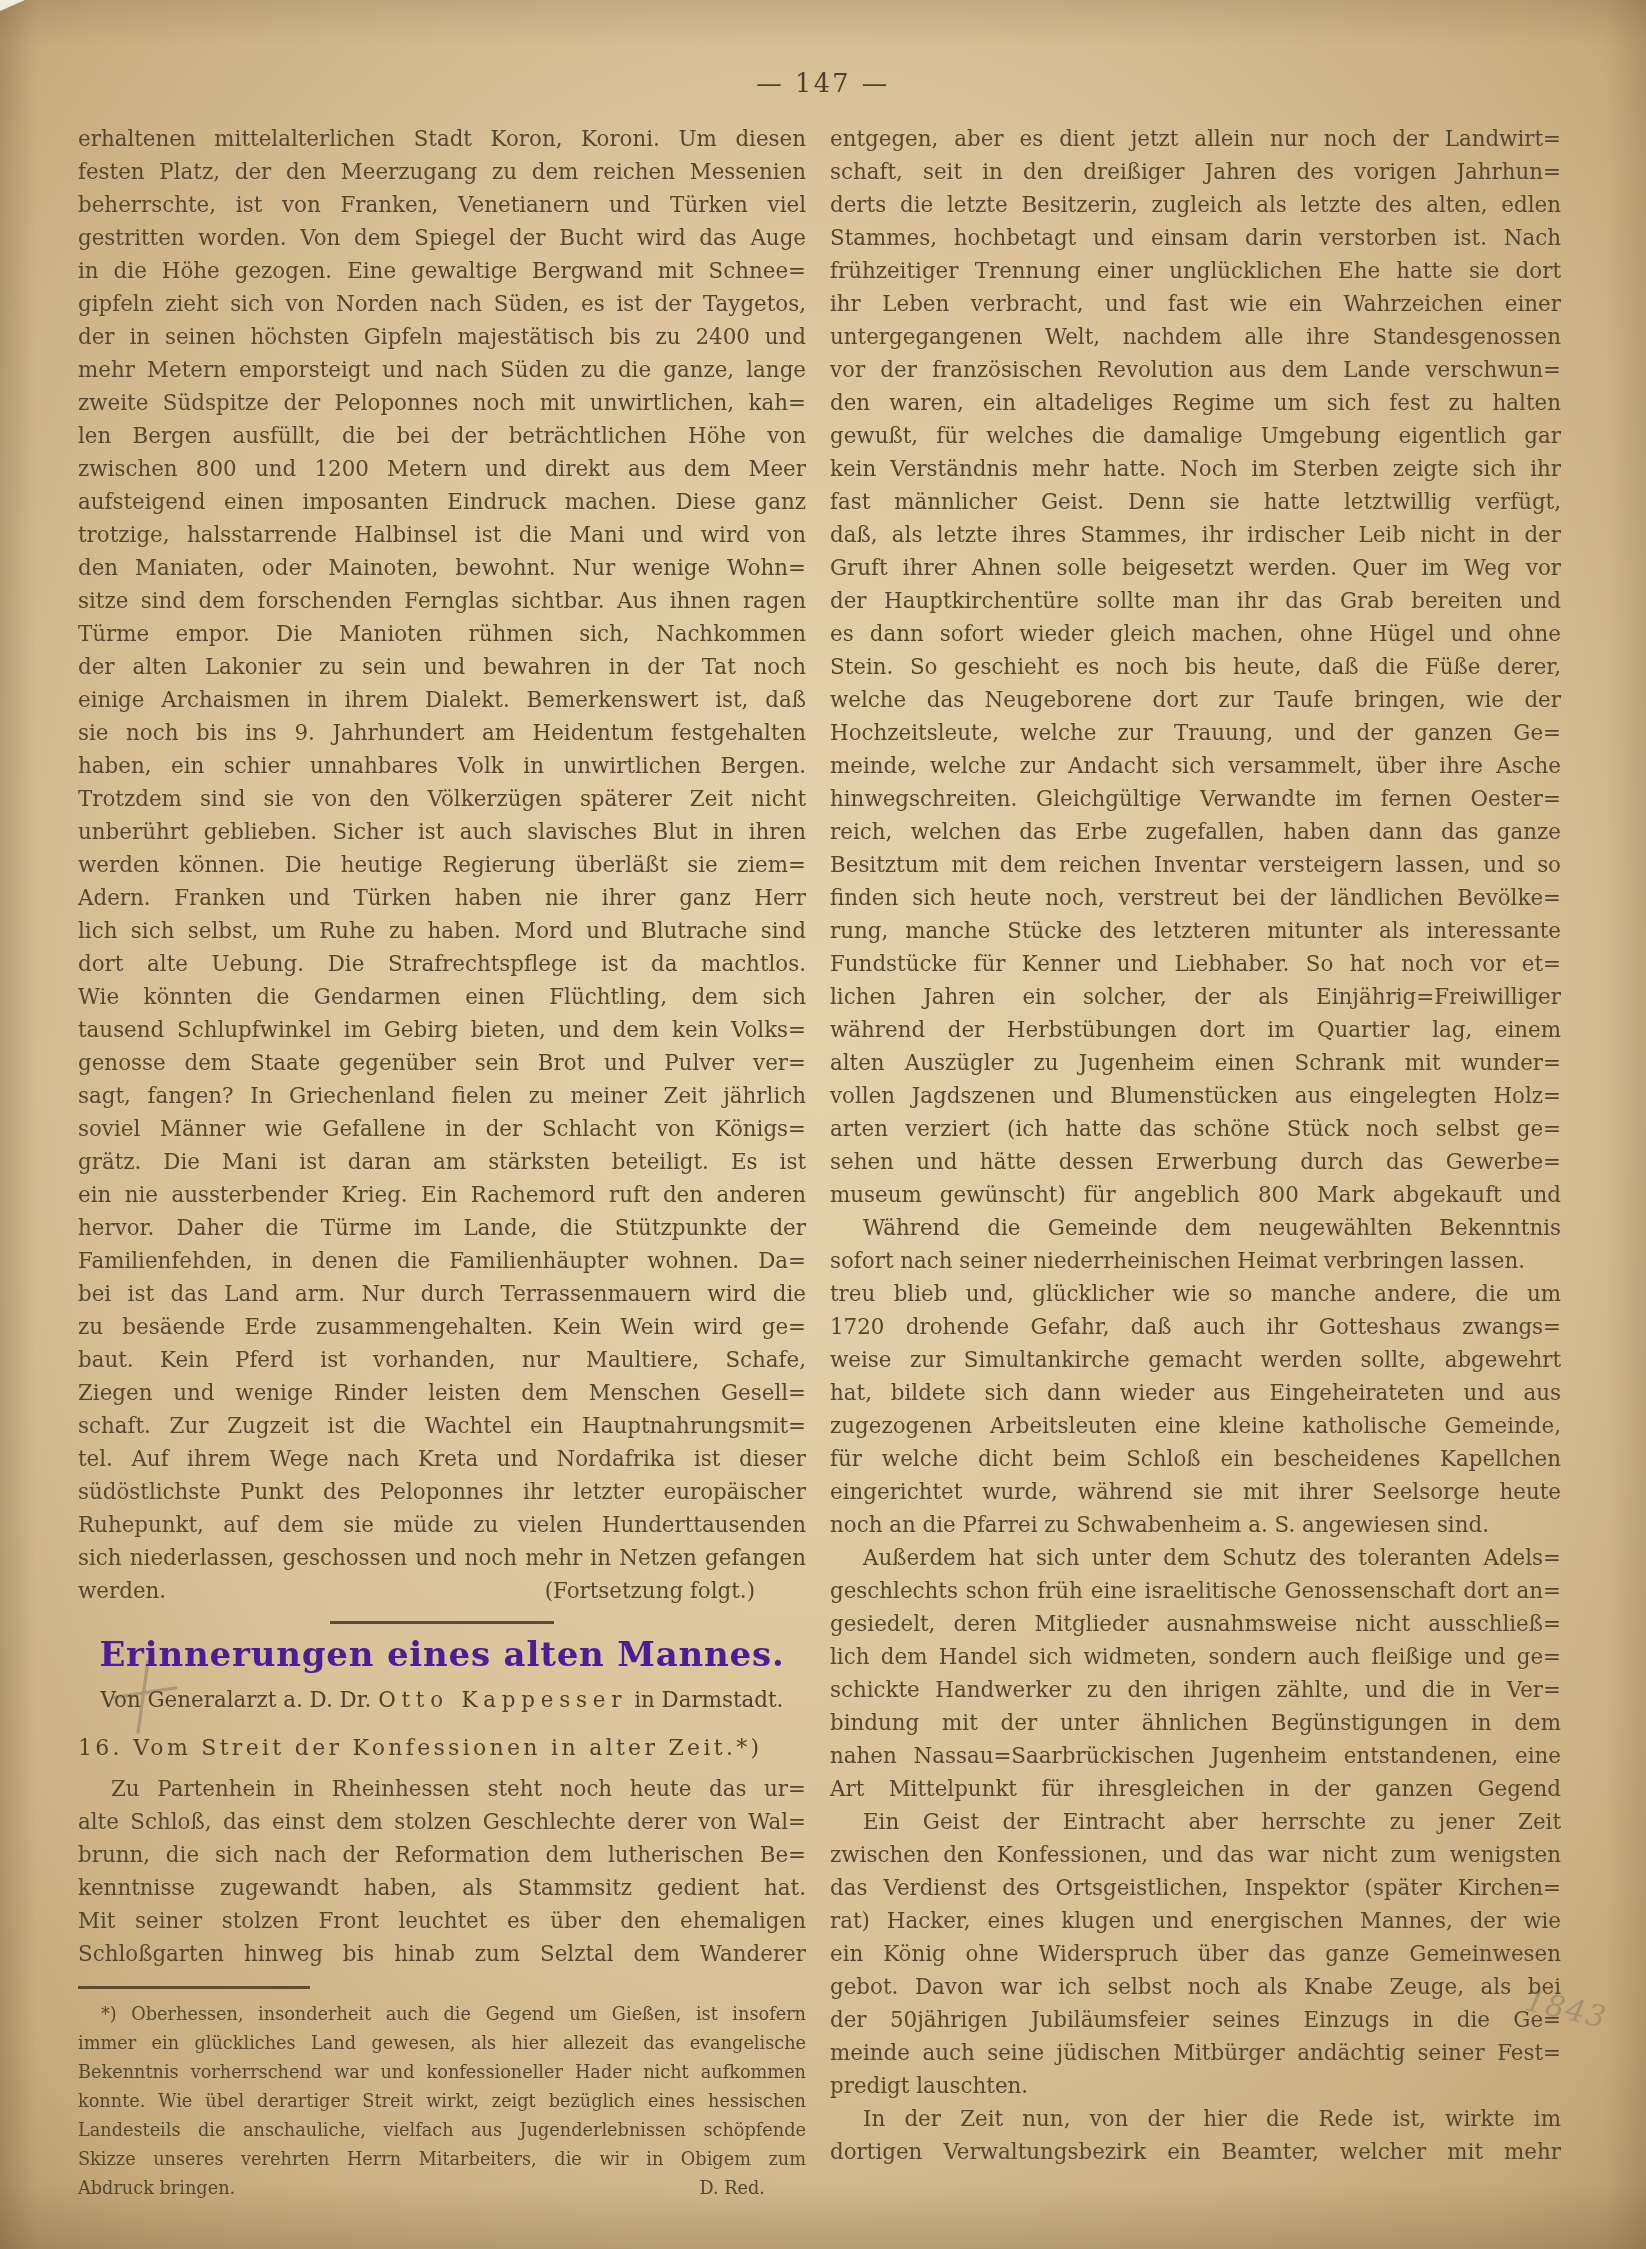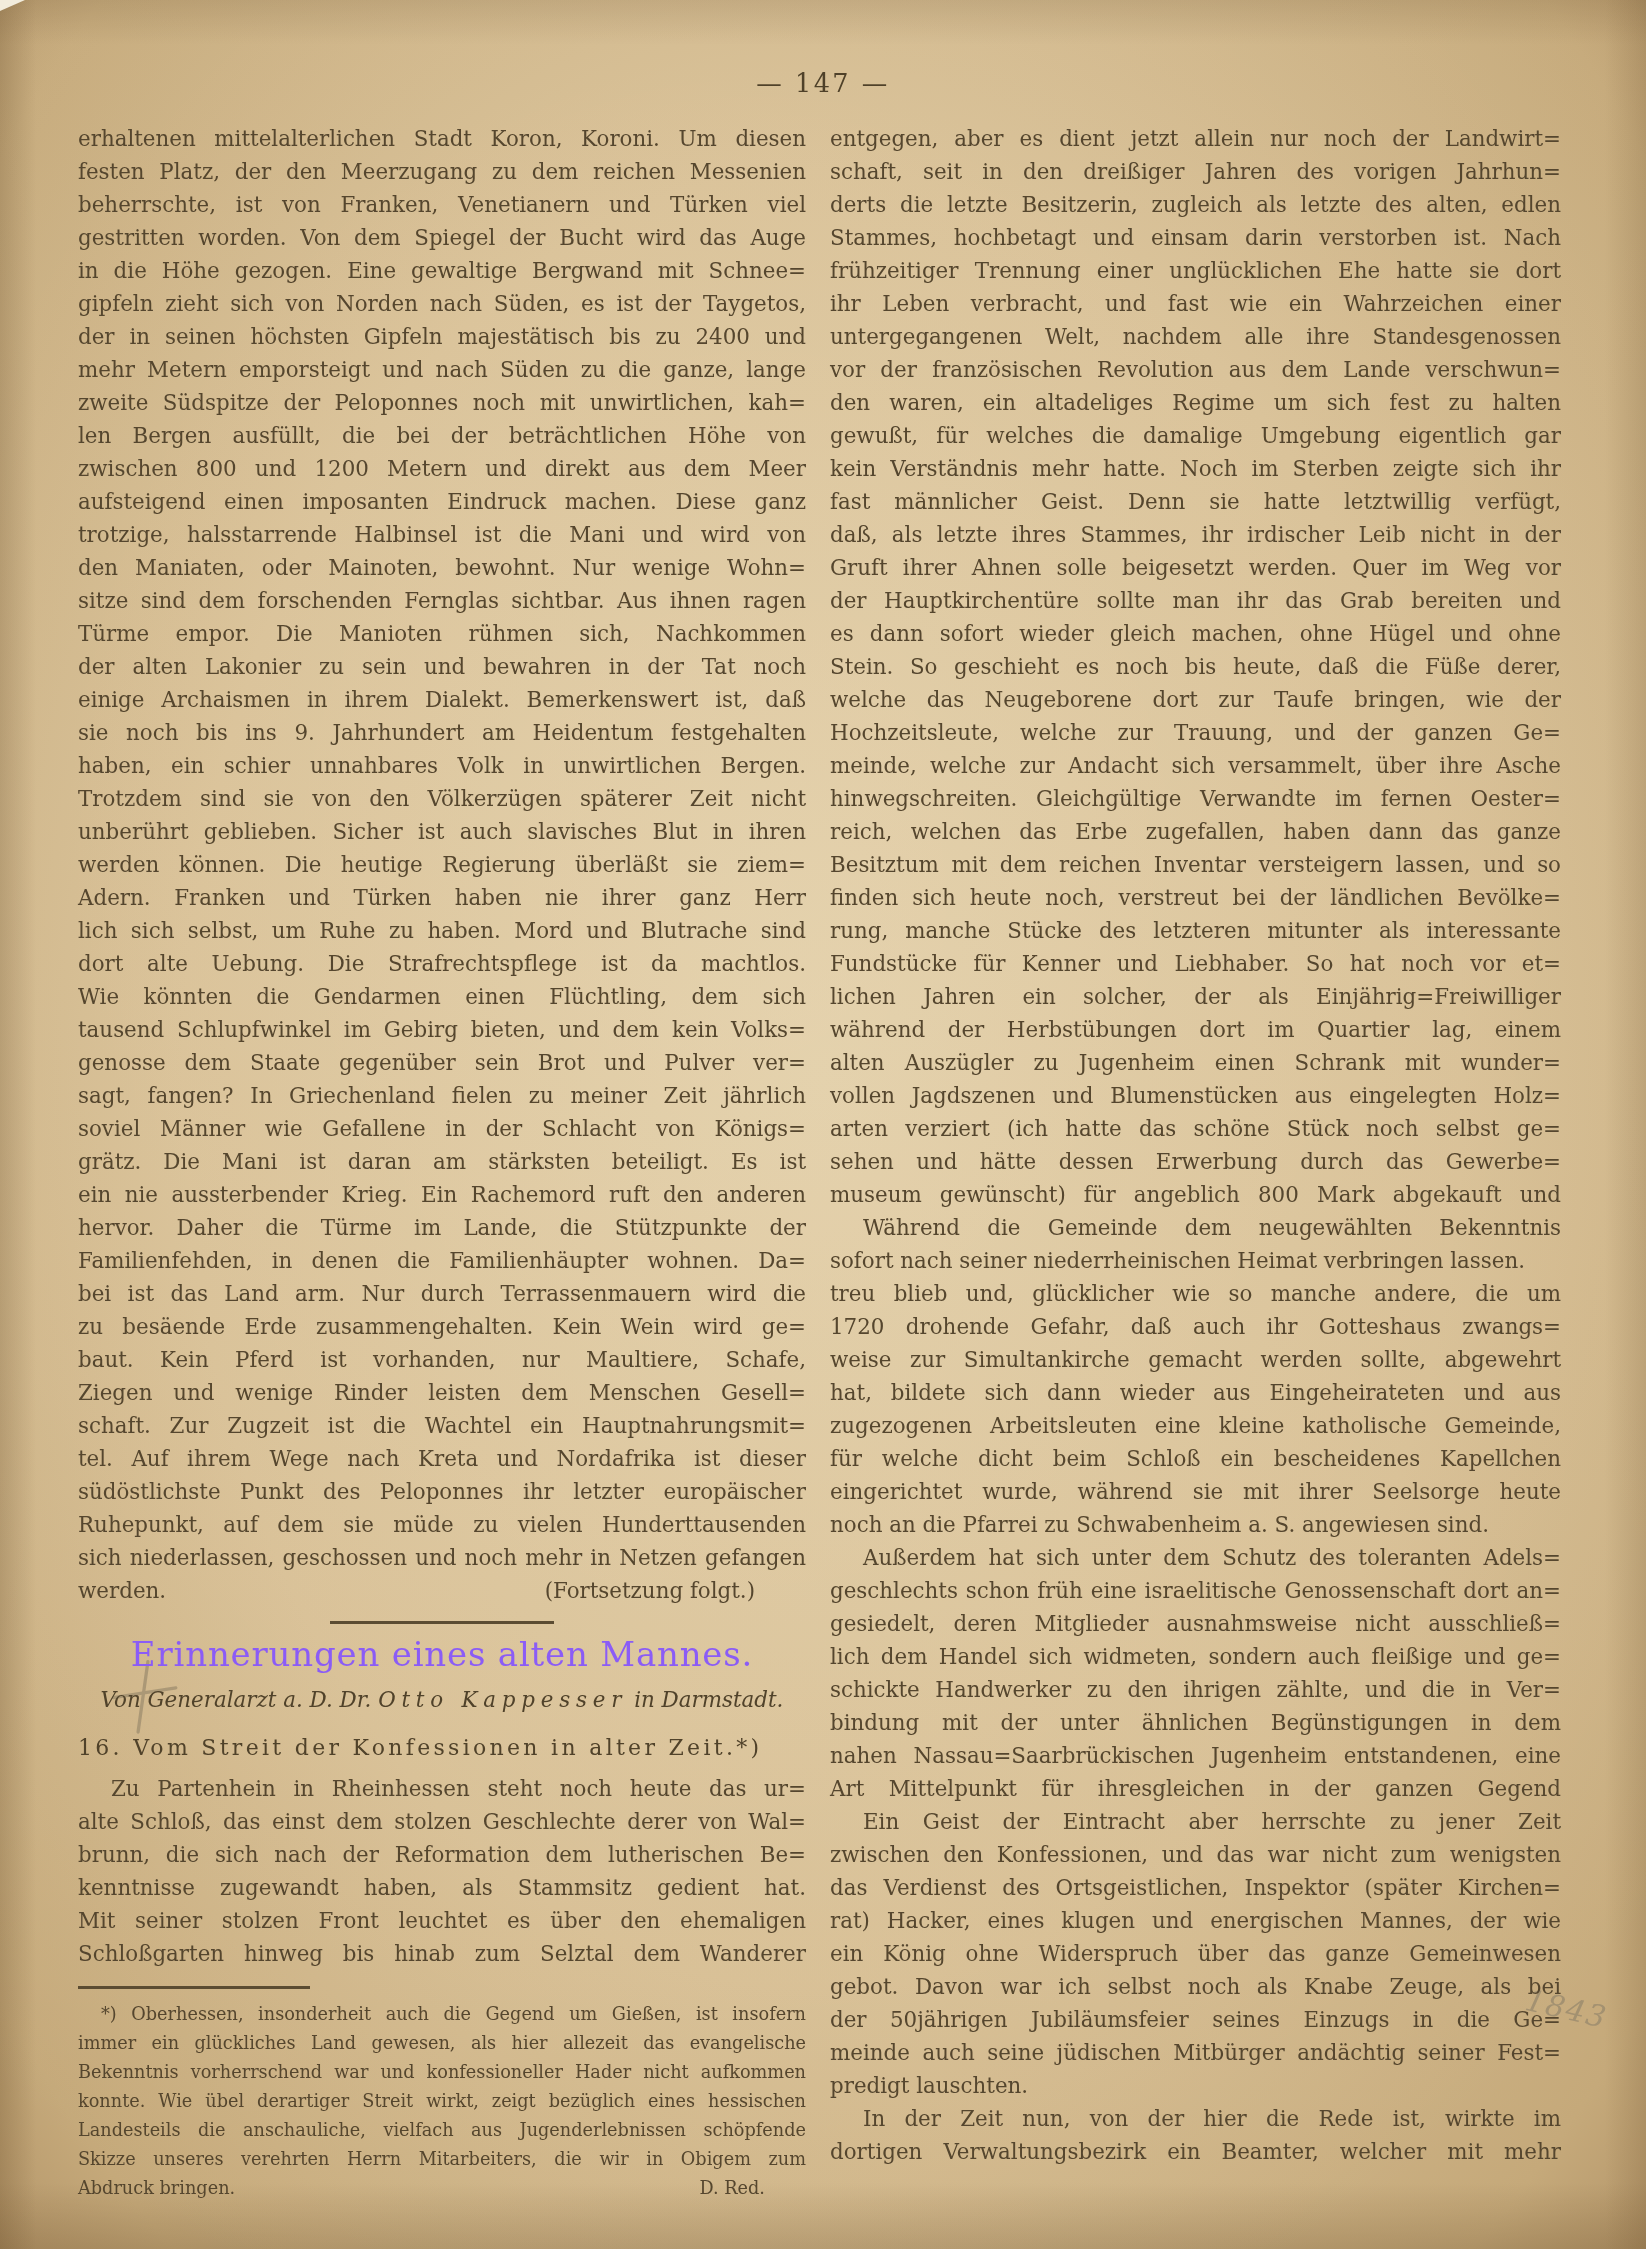--- a/index.html
+++ b/index.html
@@ -33,25 +33,25 @@
   .col-left .article .line{line-height:33px;}
   .col-right .line{line-height:33px;}
   .line.end{text-align-last:auto;}
   .line.indent{text-indent:33px;}
   .closing-line{
     display:flex;justify-content:space-between;align-items:baseline;
     font-size:21.4px;line-height:33px;padding-right:51px;
   }
   .divider{width:224px;height:2.5px;background:#5b4c32;margin:14px auto 10.7px auto;}
   .article-title{
-    text-align:center;font-size:34px;line-height:40px;font-weight:normal;color:#8b5cf6;
+    text-align:center;font-size:34px;line-height:40px;font-weight:bold;color:#4c1d95;
     letter-spacing:0.8px;
   }
   .byline{
-    text-align:center;font-size:21.4px;line-height:28px;margin-top:11.5px;color:#50422a;font-style:italic;
+    text-align:center;font-size:21.4px;line-height:28px;margin-top:11.5px;color:#50422a;
   }
   .byline .spaced{letter-spacing:5.8px;}
   .section-heading{
     font-size:22px;line-height:28px;margin-top:20px;letter-spacing:3.3px;color:#50422a;
     white-space:nowrap;
   }
   .intro{margin-top:10px;}
   .intro .line{line-height:33px;}
   .footnote-rule{width:232px;height:2.5px;background:#5b4c32;margin:16.5px 0 11.5px 0;}
   .footnote .line{font-size:17.7px;line-height:29px;}

